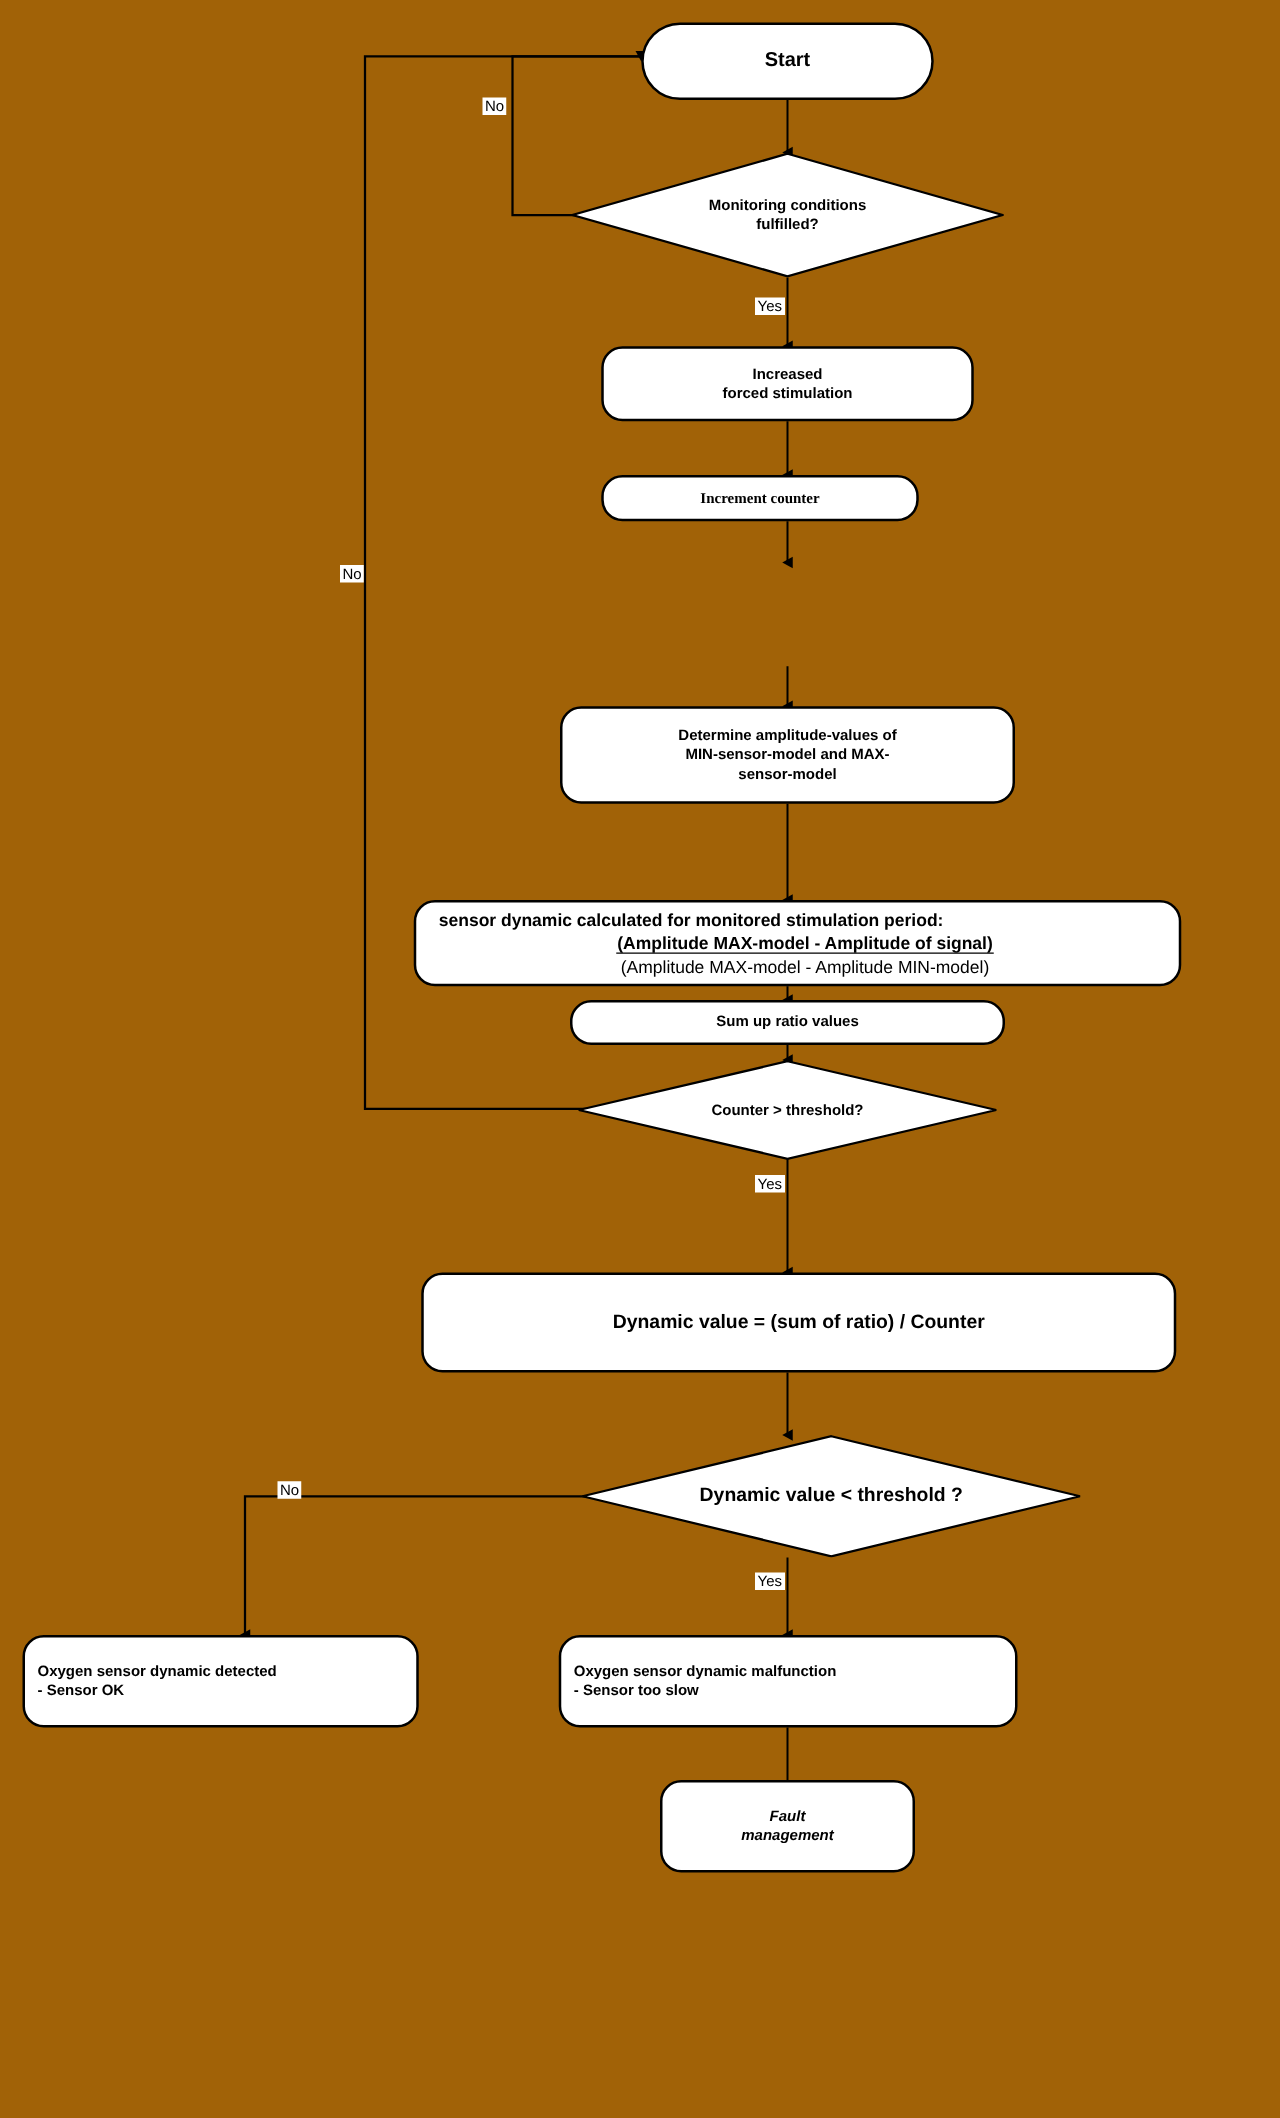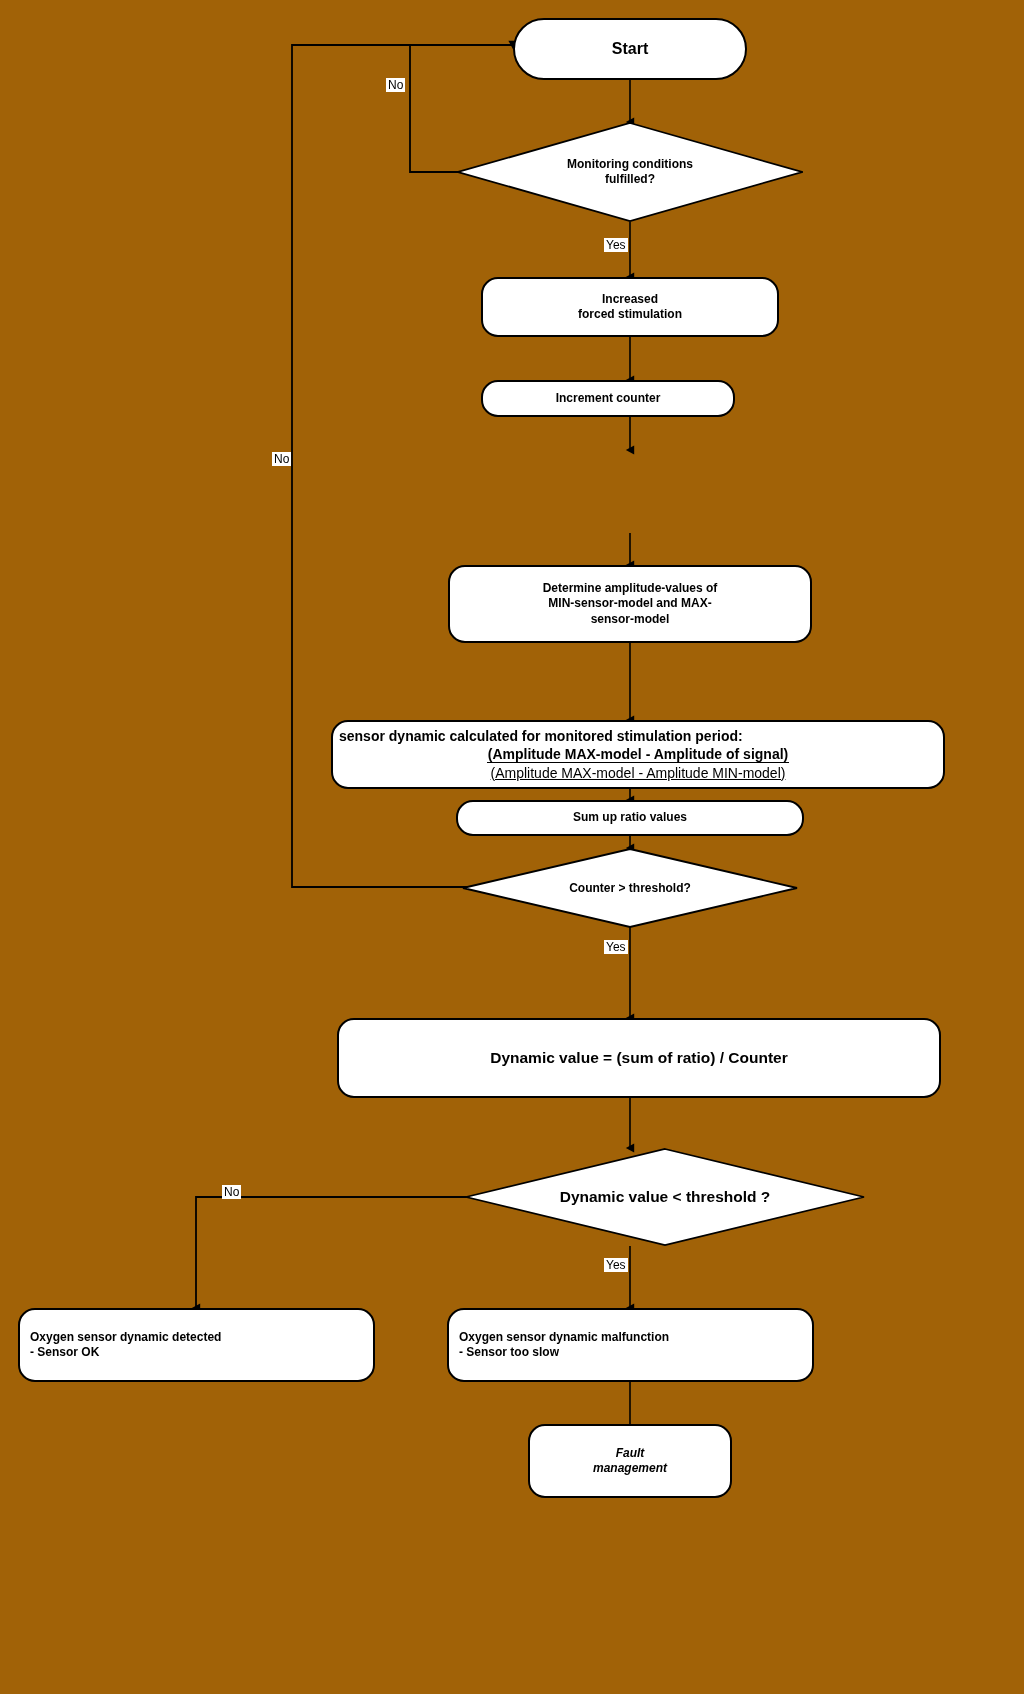--- a/index.html
+++ b/index.html
@@ -100,23 +100,22 @@
     text-align: center;
   }
   .formula .num span {
     border-bottom: 1.5px solid #000000;
     padding: 0 1px;
   }
   .formula .den {
     display: block;
     text-align: center;
     font-weight: normal;
-    text-decoration: underline;
-  }
-  .fs14 { font-size: 14px; }
+  }
+  .fs14 { font-size: 14px; padding-left: 12px; }
   .fs15 { font-size: 12px; }
   .fs155 { font-size: 15.5px; }
   .fs16 { font-size: 16px; }
 </style>
 </head>
 <body>
 
 <div id="canvas">
 
   <svg id="wires" viewBox="0 0 1024 1694" xmlns="http://www.w3.org/2000/svg">
@@ -169,21 +168,21 @@
       <span style="white-space:pre-line;">Monitoring  conditions
 fulfilled?</span>
     </div>
   </div>
 
   <div class="node proc fs15" style="left:481px; top:277px; width:298px; height:60px; white-space:pre-line;">
     <span>Increased
 forced stimulation</span>
   </div>
 
-  <div class="node proc fs15" style="left:481px; top:380px; width:254px; height:37px;">
+  <div class="node proc fs15" style="left:481px; top:380px; width:254px; height:37px;font-family:Liberation Serif, serif;">
     <span>Increment counter</span>
   </div>
 
 
   <div class="node proc fs15" style="left:448px; top:565px; width:364px; height:78px; white-space:pre-line;">
     <span>Determine amplitude-values of
 MIN-sensor-model and MAX-
 sensor-model</span>
   </div>
 
@@ -214,21 +213,21 @@
 
   <div class="dia-wrap" style="left:465px; top:1148px; width:400px; height:98px;">
     <svg width="400" height="98" viewBox="0 0 400 98" xmlns="http://www.w3.org/2000/svg">
       <polygon points="200,1 399,49 200,97 1,49" fill="#ffffff" stroke="#000000" stroke-width="1.8"></polygon>
     </svg>
     <div class="dia-label fs155">
       <span>Dynamic value &lt; threshold ?</span>
     </div>
   </div>
 
-  <div class="node proc leftalign fs15" style="left:18px; top:1308px; width:357px; height:74px; white-space:pre-line;">
+  <div class="node proc leftalign fs15" style="left:18px; top:1308px; width:317px; height:74px; white-space:pre-line;">
     <span>Oxygen sensor dynamic detected
 - Sensor OK</span>
   </div>
 
   <div class="node proc leftalign fs15" style="left:447px; top:1308px; width:367px; height:74px; white-space:pre-line;">
     <span>Oxygen sensor dynamic malfunction
 - Sensor too slow</span>
   </div>
 
   <div class="node proc fs15" style="left:528px; top:1424px; width:204px; height:74px; white-space:pre-line;font-style:italic;">

